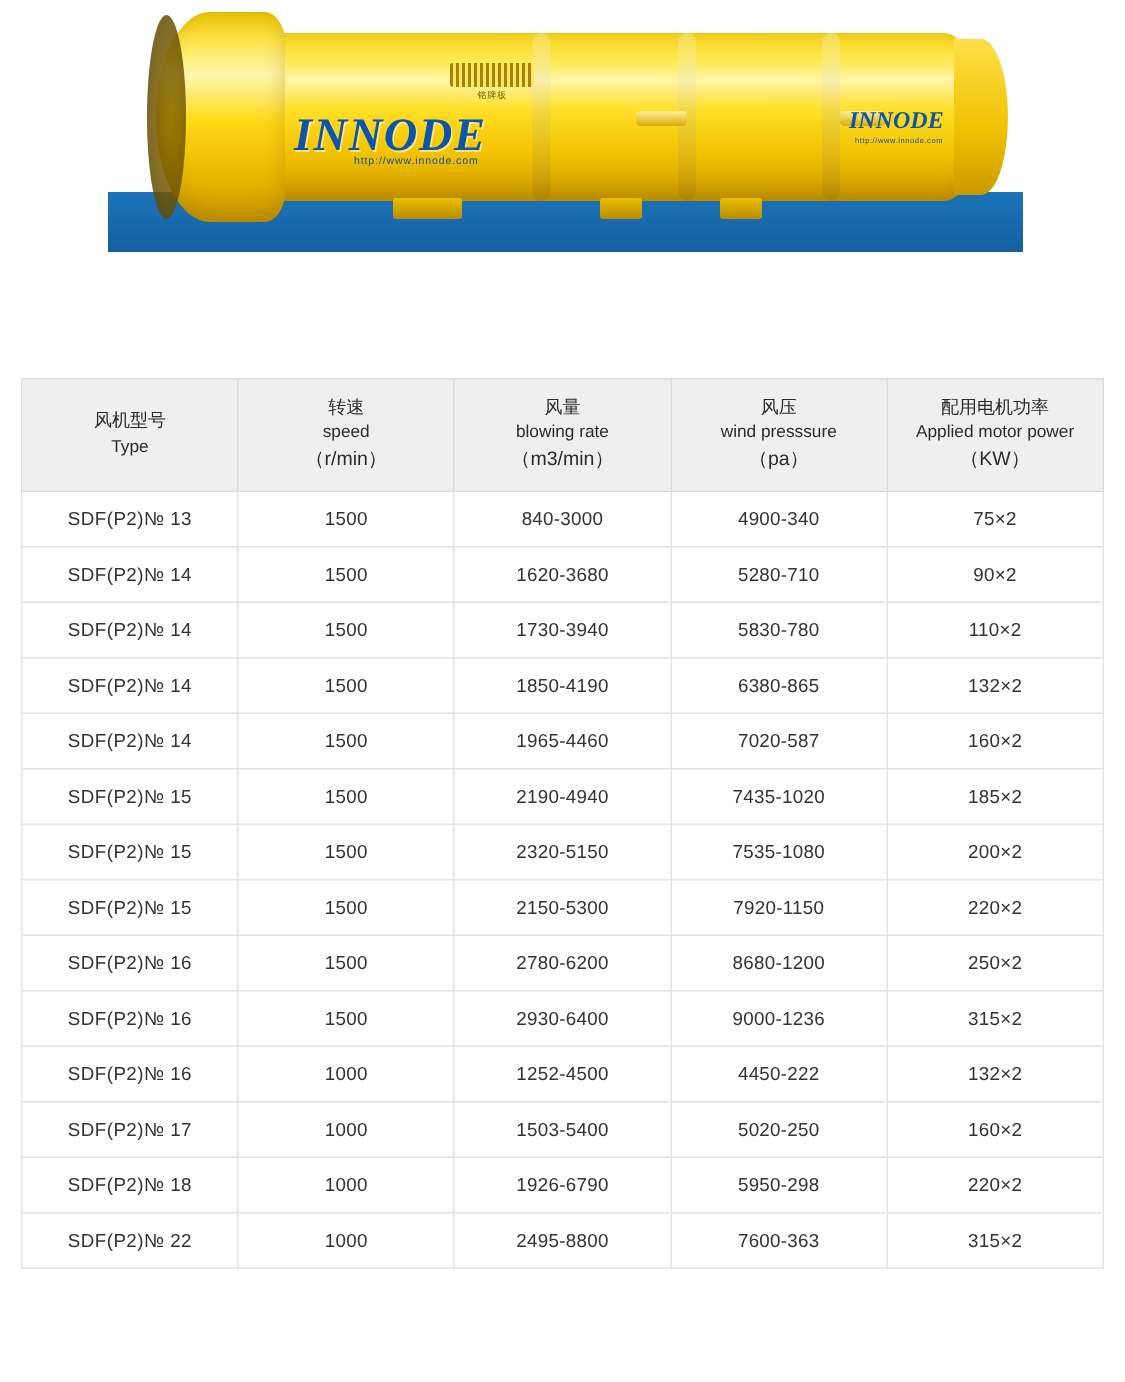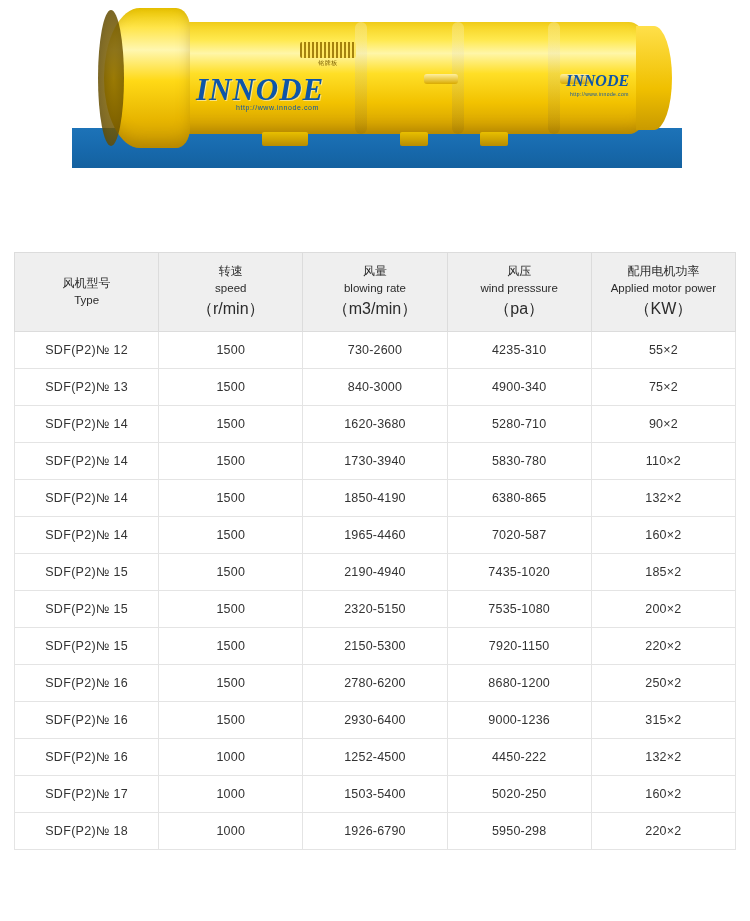--- a/index.html
+++ b/index.html
@@ -208,21 +208,21 @@
     background: #ffffff;
     font-size: 12.5px;
     letter-spacing: .2px;
   }
   table.spec td.type-col {
     letter-spacing: .3px;
   }
   .hrow span { display: block; }
   .hrow .cn { font-size: 12px; }
   .hrow .en { font-size: 11.5px; }
-  .hrow .unit { font-size: 16px; }
+  .hrow .unit { font-size: 13px; }
 </style>
 </head>
 <body>
 
 <div class="hero">
   <div class="hero-stage">
     <div class="floor"></div>
     <div class="fan-body"></div>
     <div class="ring r1"></div>
     <div class="ring r2"></div>
@@ -269,27 +269,20 @@
         </th>
         <th>
           <span class="cn">配用电机功率</span>
           <span class="en">Applied motor power</span>
           <span class="unit">（KW）</span>
         </th>
       </tr>
     </thead>
     <tbody id="spec-body">
         <tr>
-          <td class="type-col">SDF(P2)№ 12</td>
-          <td>1500</td>
-          <td>730-2600</td>
-          <td>4235-310</td>
-          <td>55×2</td>
-        </tr>
-        <tr>
           <td class="type-col">SDF(P2)№ 13</td>
           <td>1500</td>
           <td>840-3000</td>
           <td>4900-340</td>
           <td>75×2</td>
         </tr>
         <tr>
           <td class="type-col">SDF(P2)№ 14</td>
           <td>1500</td>
           <td>1620-3680</td>
@@ -366,15 +359,22 @@
           <td>5020-250</td>
           <td>160×2</td>
         </tr>
         <tr>
           <td class="type-col">SDF(P2)№ 18</td>
           <td>1000</td>
           <td>1926-6790</td>
           <td>5950-298</td>
           <td>220×2</td>
         </tr>
+        <tr>
+          <td class="type-col">SDF(P2)№ 22</td>
+          <td>1000</td>
+          <td>2495-8800</td>
+          <td>7600-363</td>
+          <td>315×2</td>
+        </tr>
       </tbody>
   </table>
 </div>
 
 </body></html>

